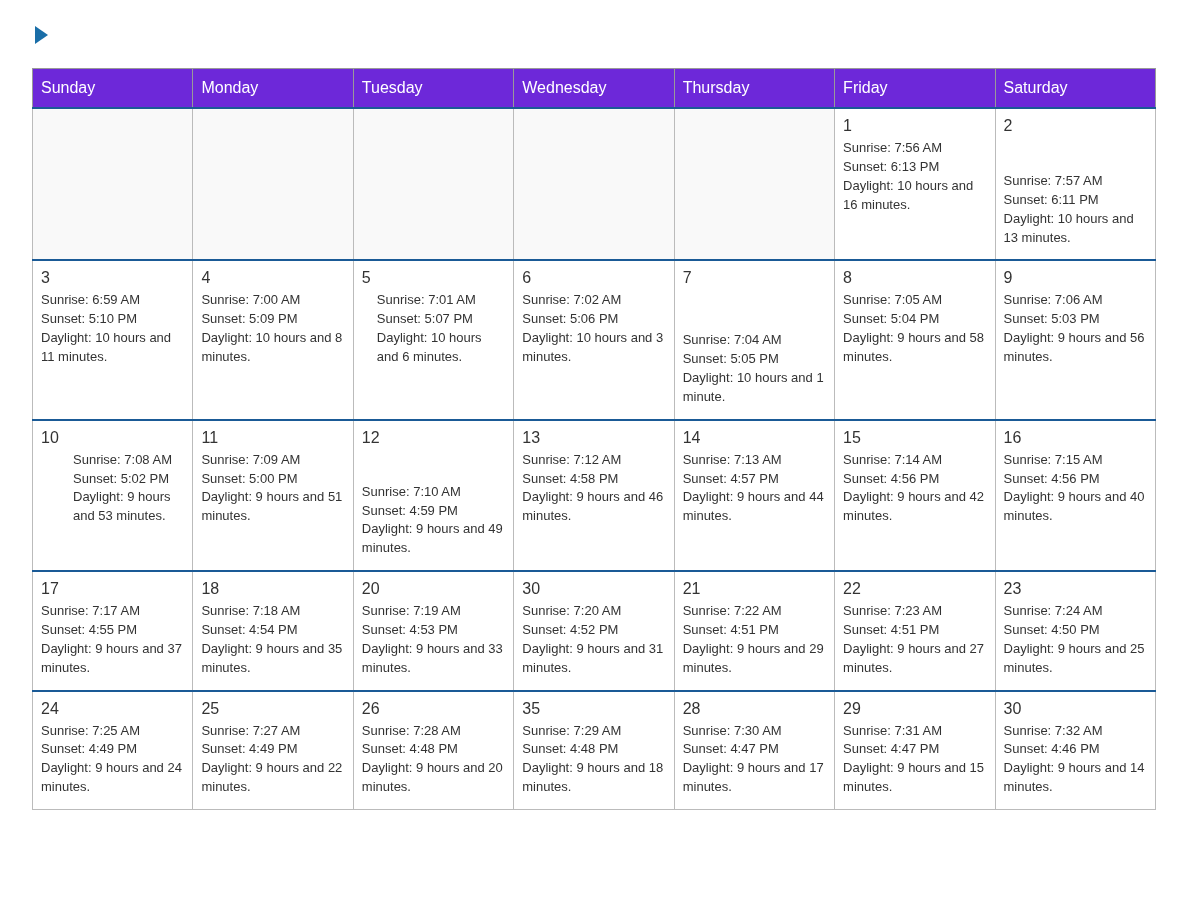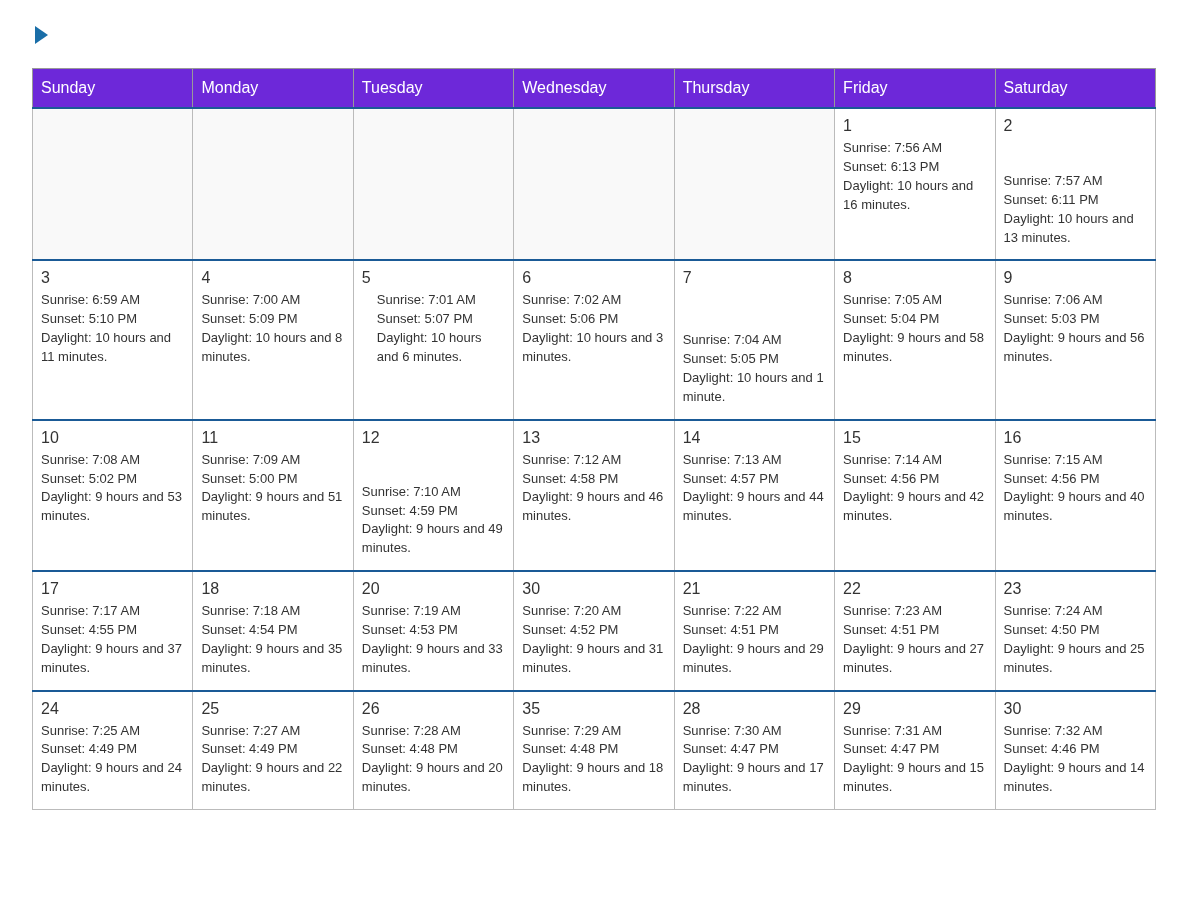--- a/index.html
+++ b/index.html
@@ -168,21 +168,21 @@
         <td>
           <span class="day-number">9</span>
           <div class="day-info" style="white-space: pre-line;">Sunrise: 7:06 AM
 Sunset: 5:03 PM
 Daylight: 9 hours and 56 minutes.</div>
         </td>
       </tr>
       <tr>
         <td>
           <span class="day-number">10</span>
-          <div class="day-info" style="white-space: pre-line;">Sunrise: 7:08 AM
+          <div class="day-info" style="white-space: pre-line; margin-left: 32px;">Sunrise: 7:08 AM
 Sunset: 5:02 PM
 Daylight: 9 hours and 53 minutes.</div>
         </td>
         <td>
           <span class="day-number">11</span>
           <div class="day-info" style="white-space: pre-line;">Sunrise: 7:09 AM
 Sunset: 5:00 PM
 Daylight: 9 hours and 51 minutes.</div>
         </td>
         <td>

